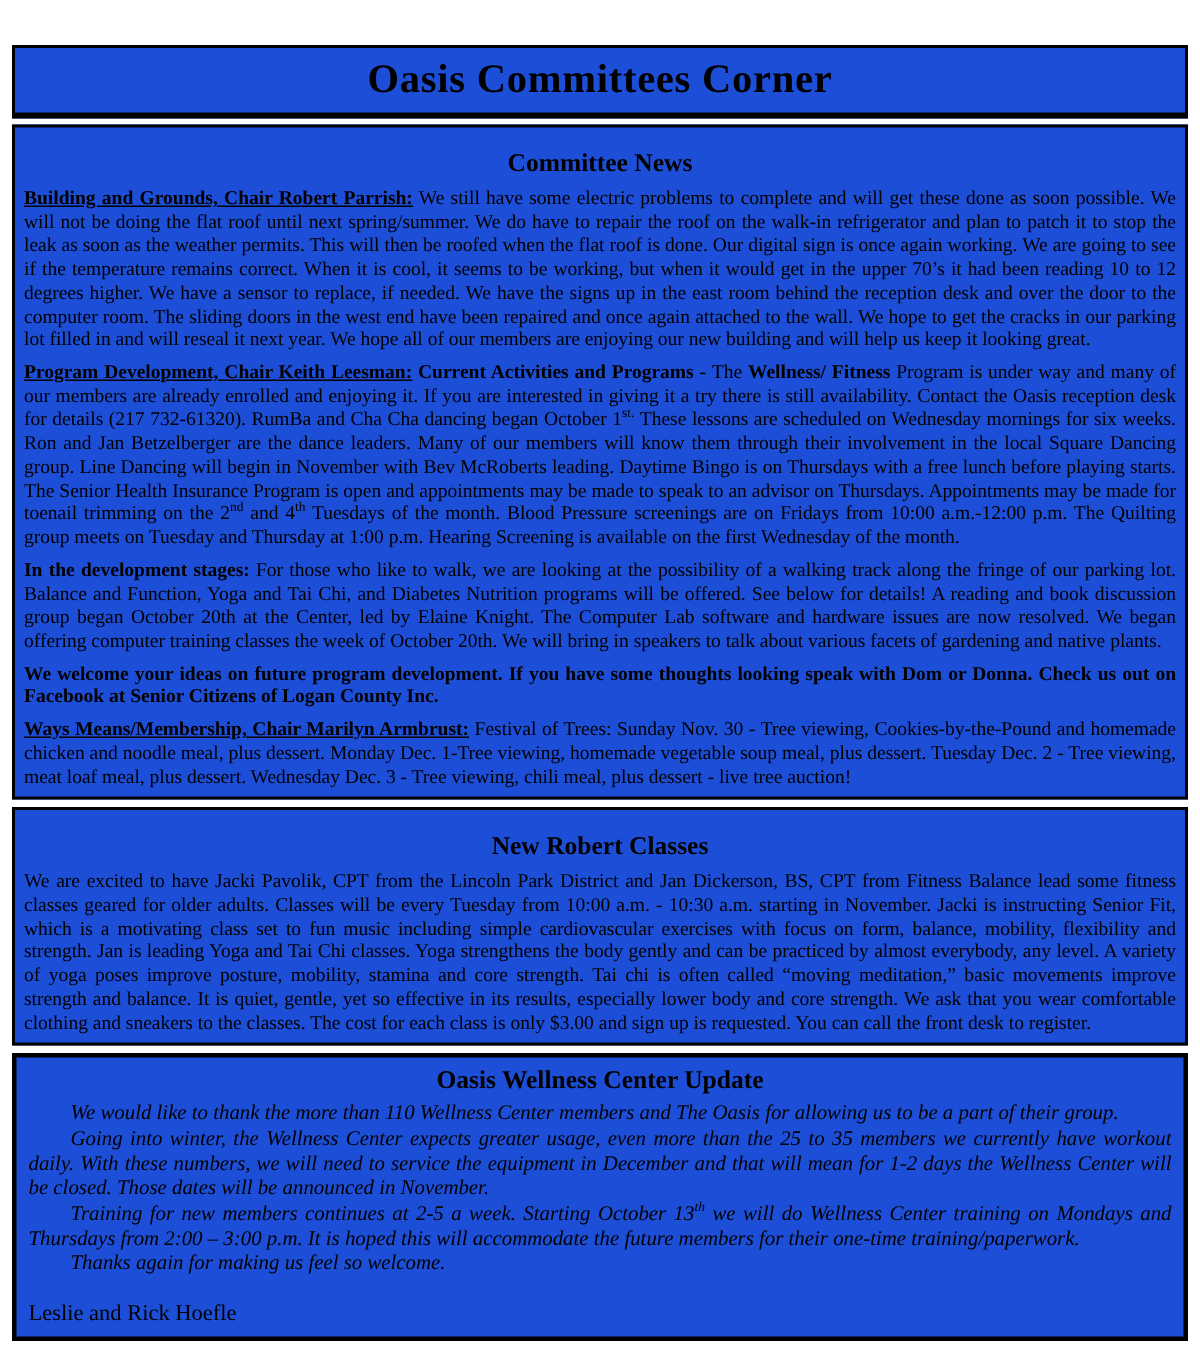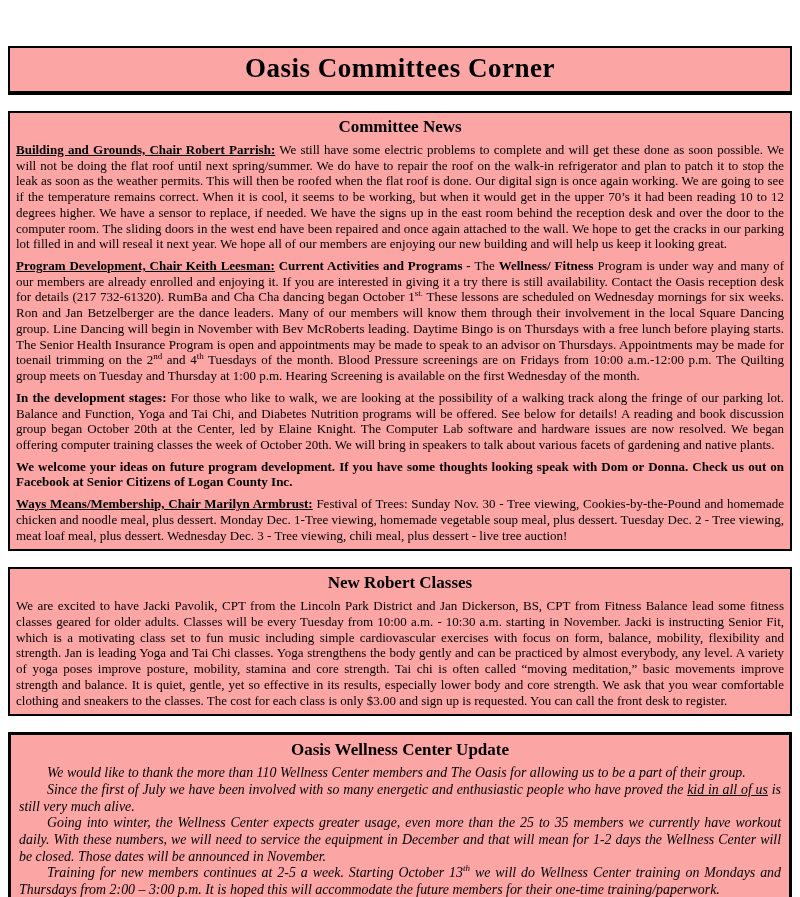--- a/index.html
+++ b/index.html
@@ -13,37 +13,36 @@
     width: 800px;
     height: 897px;
     box-sizing: border-box;
     padding: 30px 8px 8px 8px;
     background: #ffffff;
     overflow: hidden;
   }
   .box {
     border: 2px solid #000000;
     box-sizing: border-box;
-    background: #fca5a5;
-    margin-top: 16px;
+    background: #1d4ed8;
   }
   .title-box {
     border-bottom-width: 4px;
     padding: 5px 4px 7px 4px;
     margin-bottom: 4px;
     text-align: center;
   }
   .title-box h1 {
     margin: 0;
     font-size: 27px;
     font-weight: bold;
     letter-spacing: 0.5px;
   }
   .section {
-    padding: 3px 6px 5px 6px;
+    padding: 13px 6px 5px 6px;
     margin-bottom: 5px;
   }
   .section h2 {
     margin: 1px 0 5px 0;
     text-align: center;
     font-size: 17px;
     font-weight: bold;
   }
   .paras p {
     margin: 0 0 6px 0;
@@ -97,21 +96,20 @@
     <h2>New Robert Classes</h2>
     <div class="paras">
         <p><span>We are excited to have Jacki Pavolik, CPT from the Lincoln Park District and Jan Dickerson, BS, CPT from Fitness Balance lead some fitness classes geared for older adults.  Classes will be every Tuesday from 10:00 a.m. - 10:30 a.m. starting in November.  Jacki is instructing Senior Fit, which is a motivating class set to fun music including simple cardiovascular exercises with focus on form, balance, mobility, flexibility and strength.  Jan is leading Yoga and Tai Chi classes.  Yoga strengthens the body gently and can be practiced by almost everybody, any level.  A variety of yoga poses improve posture, mobility, stamina and core strength.  Tai chi is often called “moving meditation,” basic movements improve strength and balance.  It is quiet, gentle, yet so effective in its results, especially lower body and core strength.  We ask that you wear comfortable clothing and sneakers to the classes.  The cost for each class is only $3.00 and sign up is requested.  You can call the front desk to register.</span></p>
       </div>
   </div>
 
   <div class="box section wellness">
     <h2>Oasis Wellness Center Update</h2>
     <div class="paras">
         <p><span>We would like to thank the more than 110 Wellness Center members and The Oasis for allowing us to be a part of their group.</span></p>
-        <p><span>Since the first of July we have been involved with so many energetic and enthusiastic people who have proved the </span><span class="u">kid in all of us</span><span> is still very much alive.</span></p>
         <p><span>Going into winter, the Wellness Center expects greater usage, even more than the 25 to 35 members we currently have workout daily. With these numbers, we will need to service the equipment in December and that will mean for 1-2 days the Wellness Center will be closed.  Those dates will be announced in November.</span></p>
         <p><span>Training for new members continues at 2-5 a week. Starting October 13</span><sup>th</sup><span> we will do Wellness Center training on Mondays and Thursdays from 2:00 – 3:00 p.m.  It is hoped this will accommodate the future members for their one-time training/paperwork.</span></p>
         <p><span>Thanks again for making us feel so welcome.</span></p>
       </div>
     <div class="signature">Leslie and Rick Hoefle</div>
   </div>
 
 </div>
 
 </body></html>

